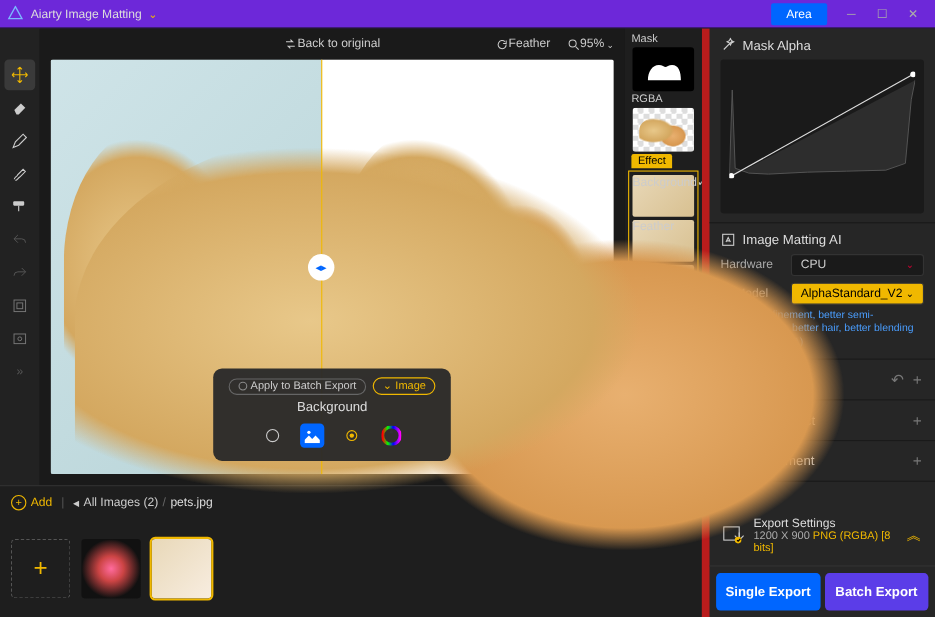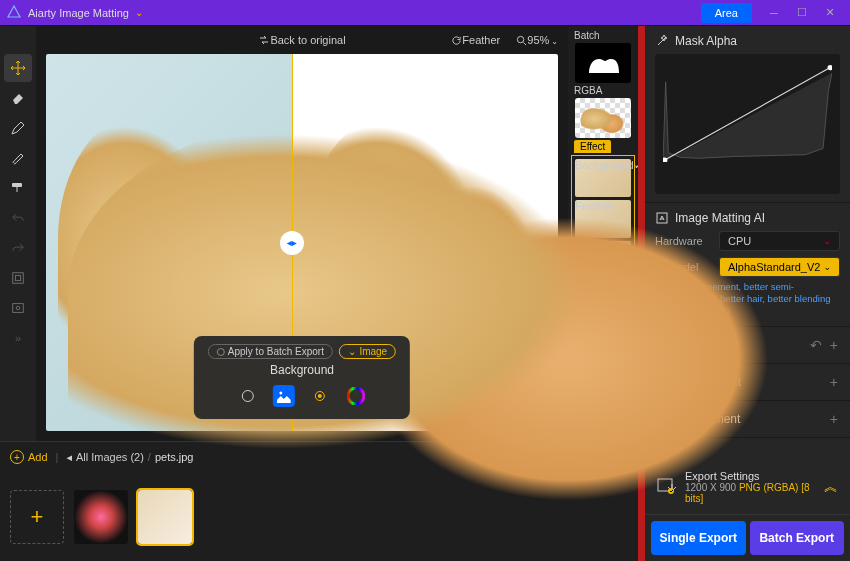--- a/index.html
+++ b/index.html
@@ -236,21 +236,21 @@
                       </linearGradient>
                     </defs>
                     <path d="M9 3l2 4-4 0z" fill="#333"></path>
                   </svg>
                 </span>
             </div>
           </div>
         </div>
       </div>
       <div class="right-col">
-        <span class="rc-label">Batch</span>
+        <span class="rc-label">Mask</span>
         <div class="rc-thumb mask">
             <svg width="40" height="30" viewBox="0 0 40 30">
               <path d="M6 25c0-8 4-14 10-14 3 0 5 2 6 2s3-2 6-2c6 0 8 6 8 14z" fill="#fff"></path>
             </svg>
           </div>
         <span class="rc-label">RGBA</span>
         <div class="rc-thumb trans">
             <div class="petshape" style="left:10%;right:10%;height:80%"></div>
           </div>
         <span class="effect-hdr">Effect</span>

